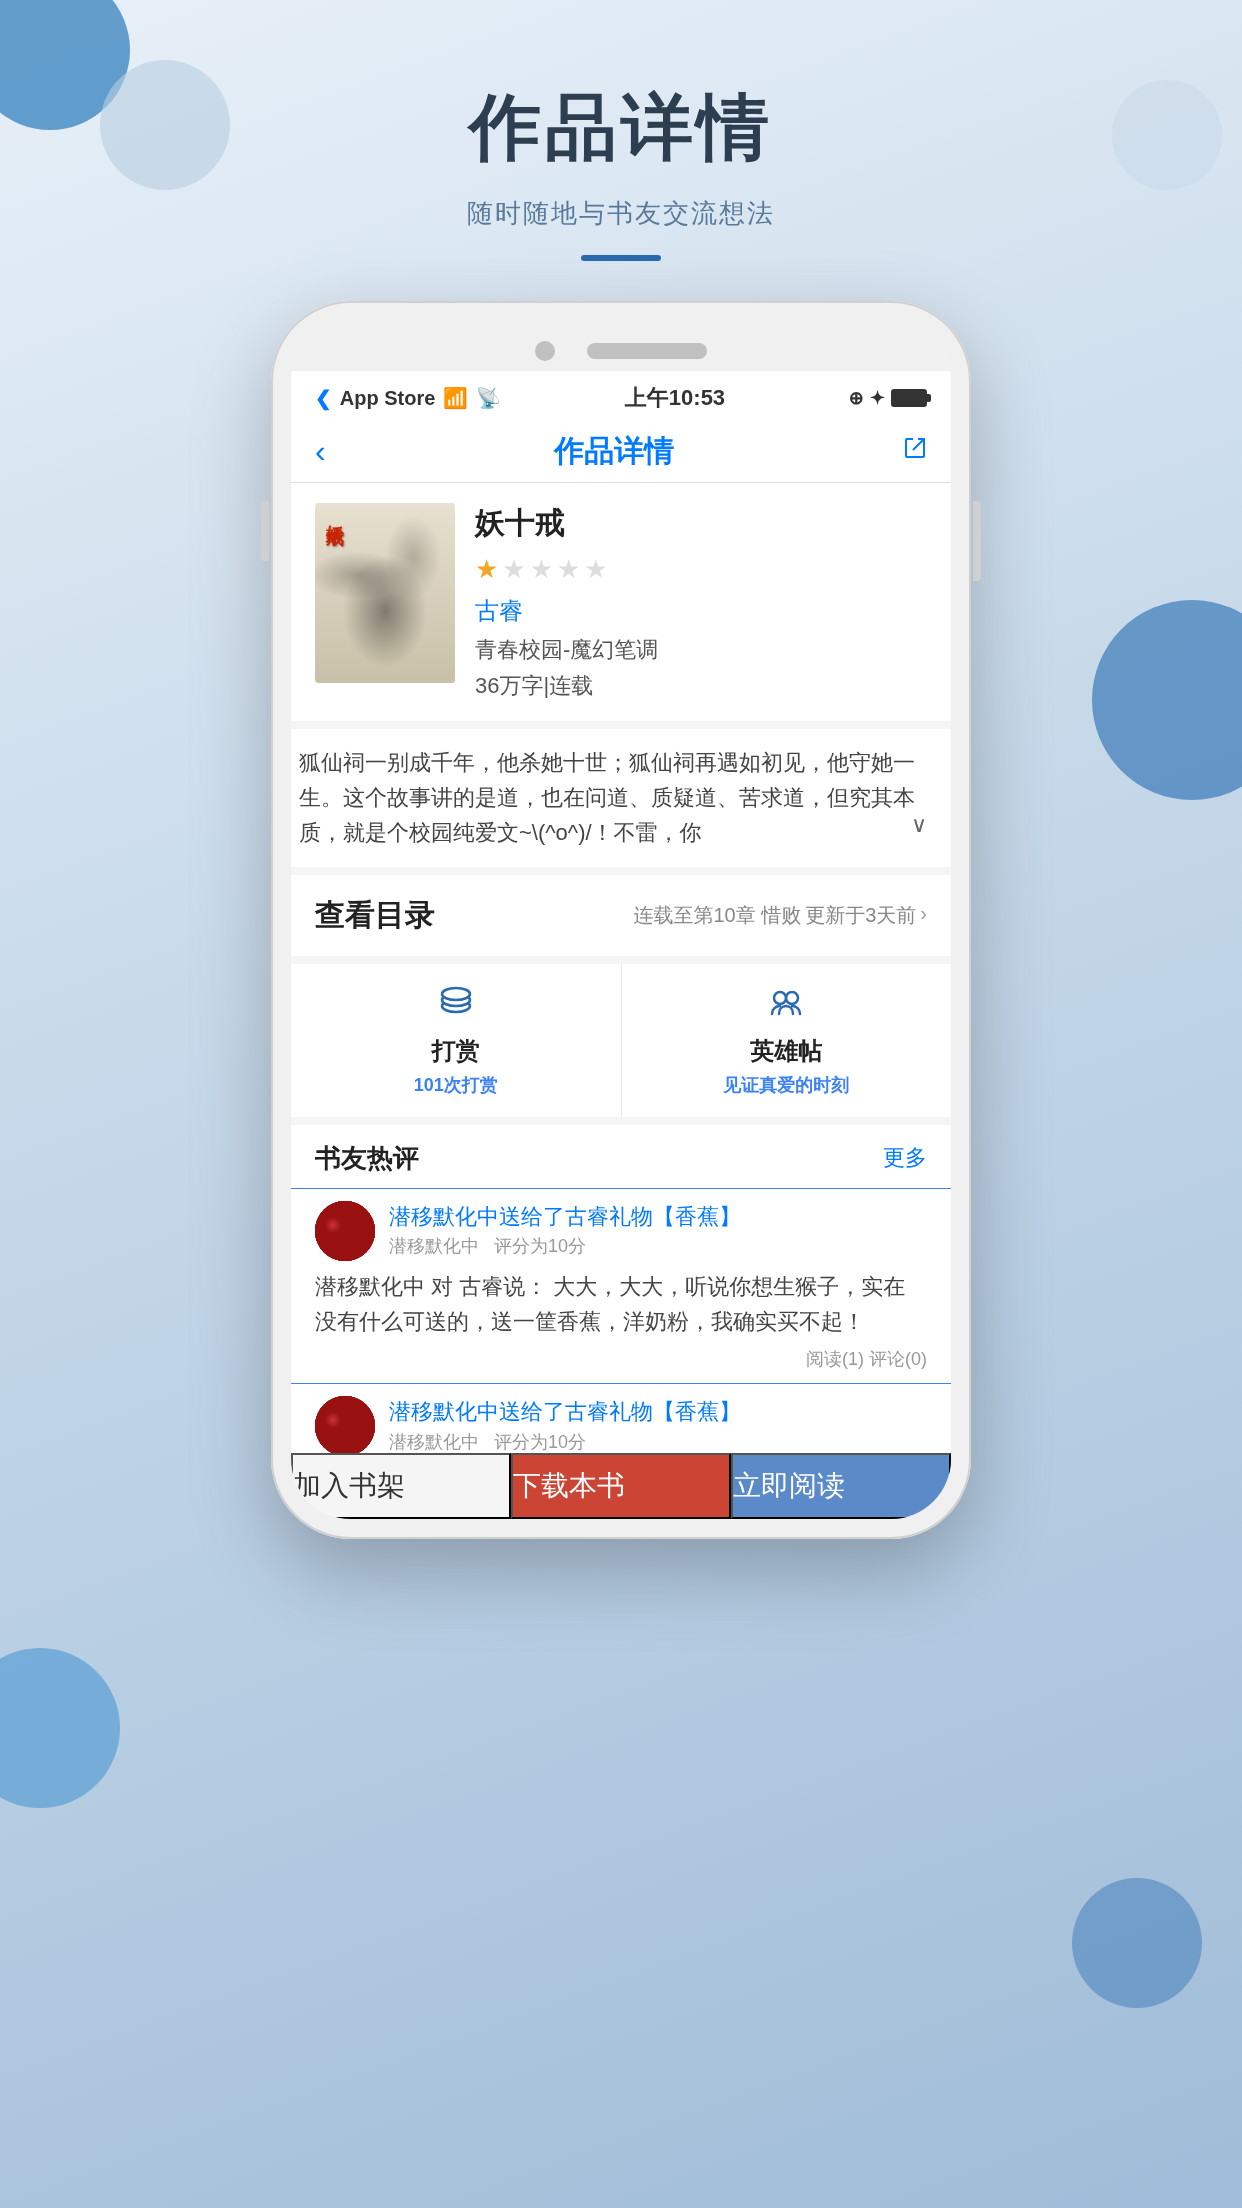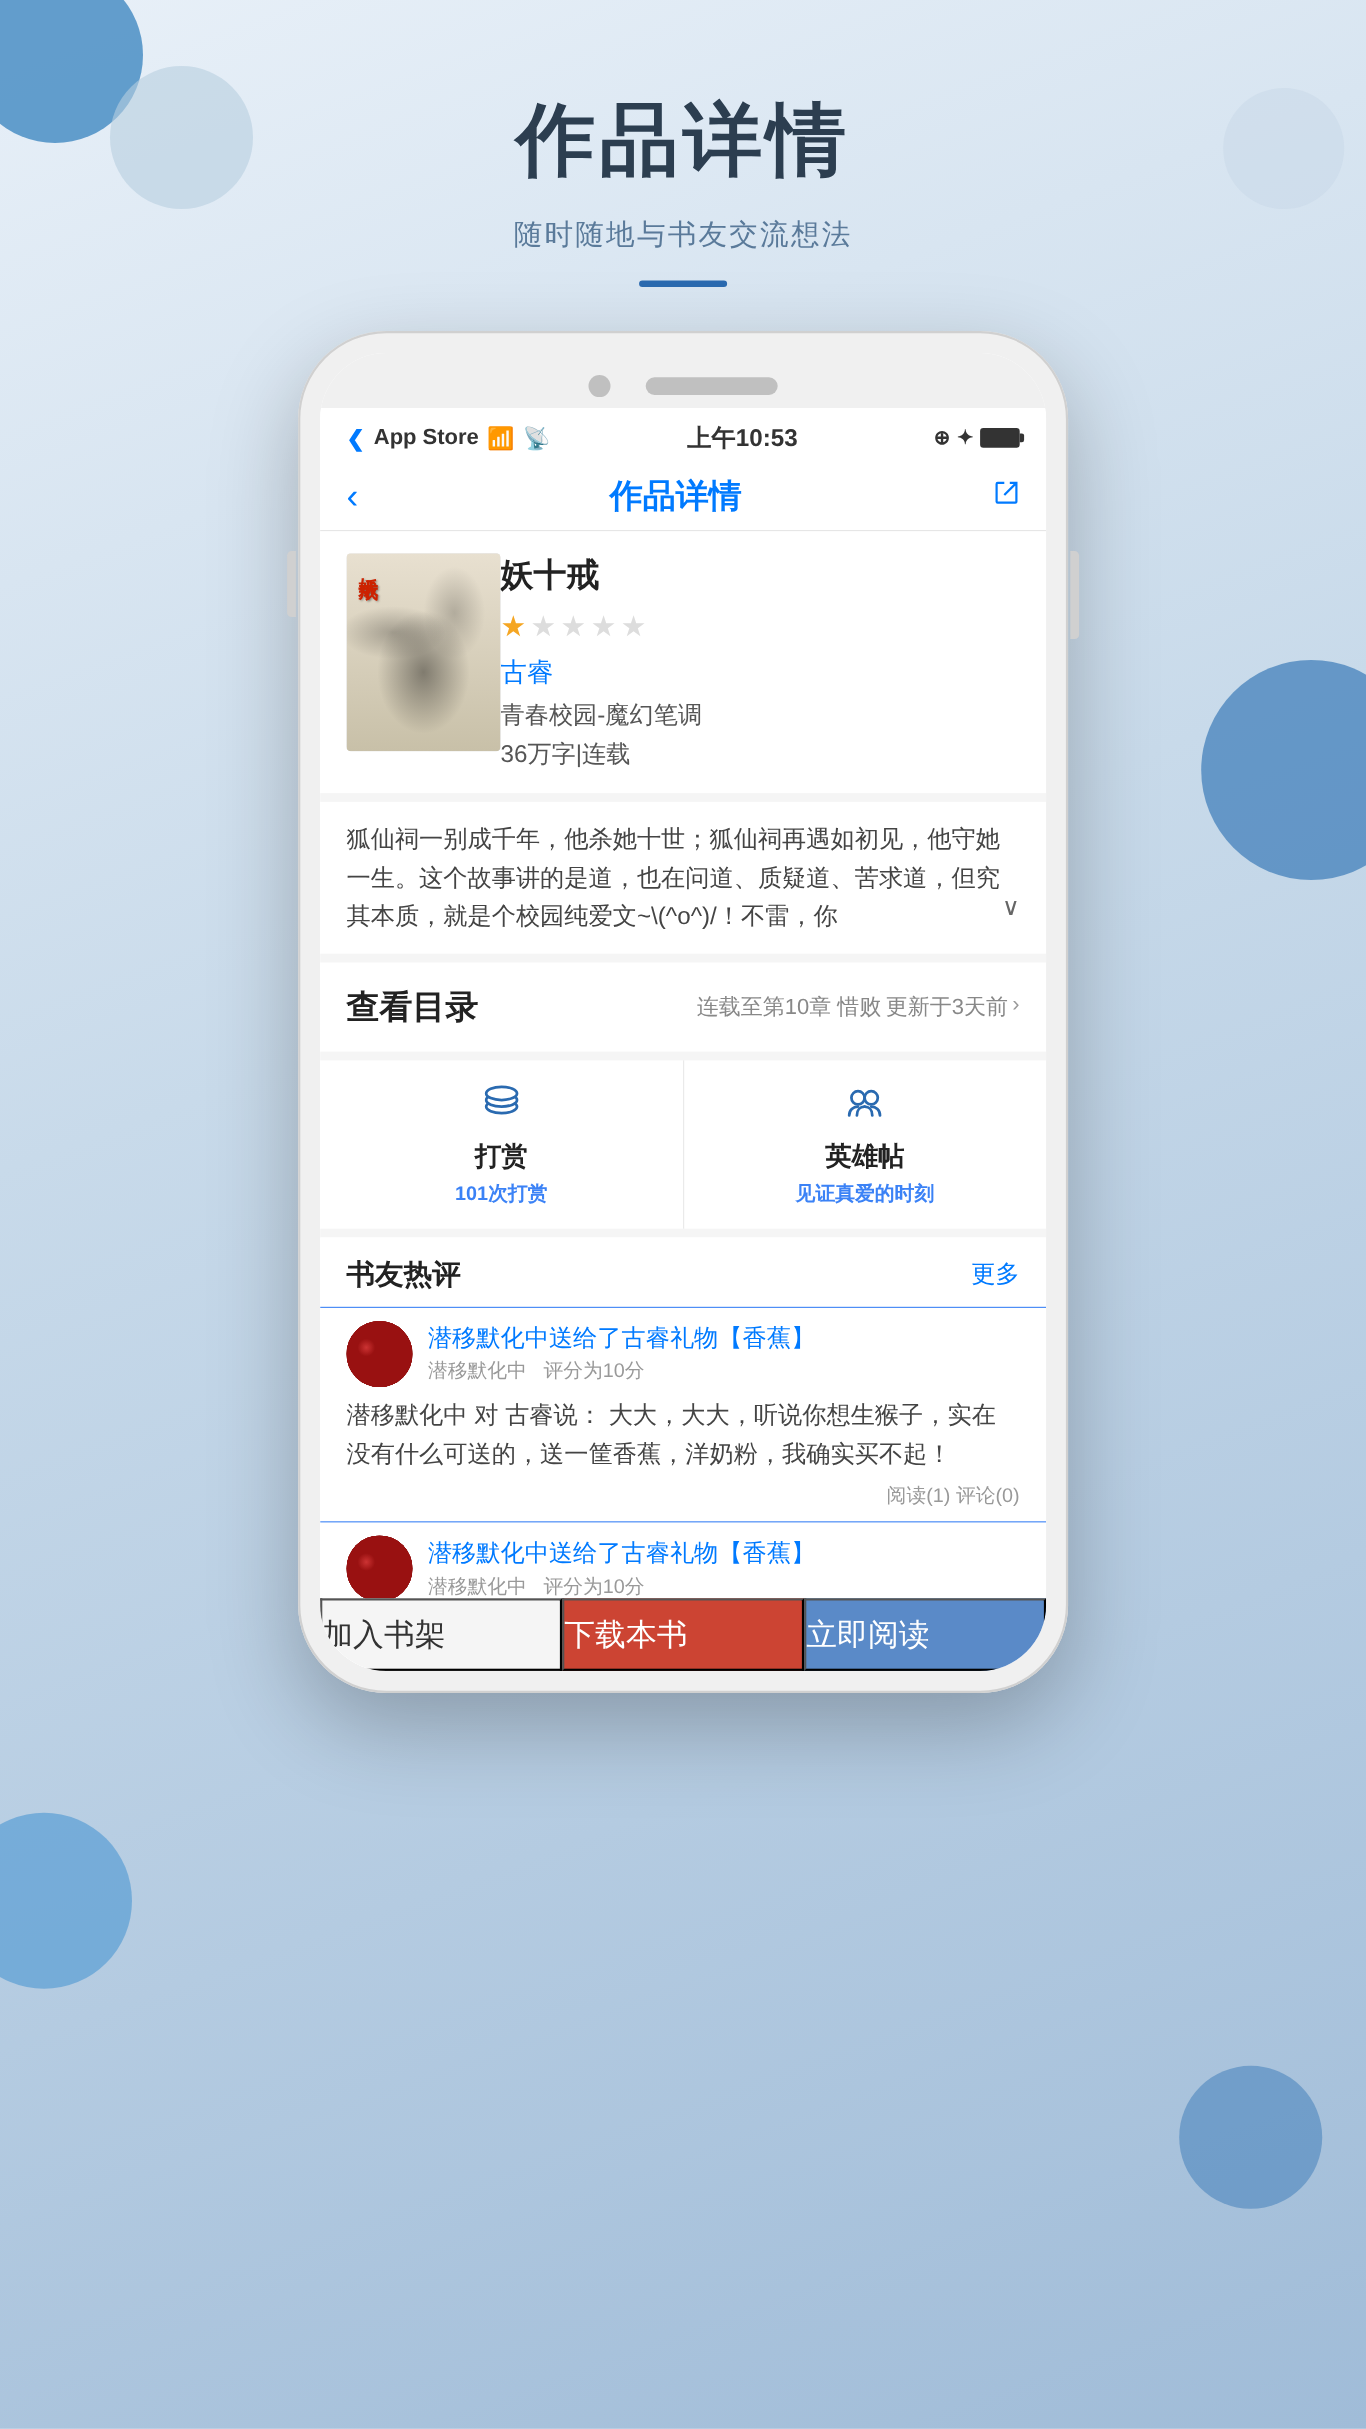--- a/index.html
+++ b/index.html
@@ -230,20 +230,21 @@
       overflow: hidden;
     }
 
     
     .book-info-section {
       padding: 20px 24px;
       border-bottom: 8px solid #f5f5f5;
     }
     .book-info-row {
       display: flex;
+      gap: 20px;
     }
     .book-cover {
       width: 140px;
       height: 180px;
       border-radius: 4px;
       overflow: hidden;
       flex-shrink: 0;
       background: #e8e8e8;
       position: relative;
     }
@@ -308,21 +309,21 @@
       color: #555;
       margin-bottom: 6px;
     }
     .book-wordcount {
       font-size: 22px;
       color: #555;
     }
 
     
     .book-desc {
-      padding: 16px 24px;
+      padding: 16px 8px;
       font-size: 22px;
       color: #444;
       line-height: 1.6;
       border-bottom: 8px solid #f5f5f5;
       position: relative;
     }
     .desc-text {
       display: -webkit-box;
       -webkit-line-clamp: 4;
       -webkit-box-orient: vertical;

